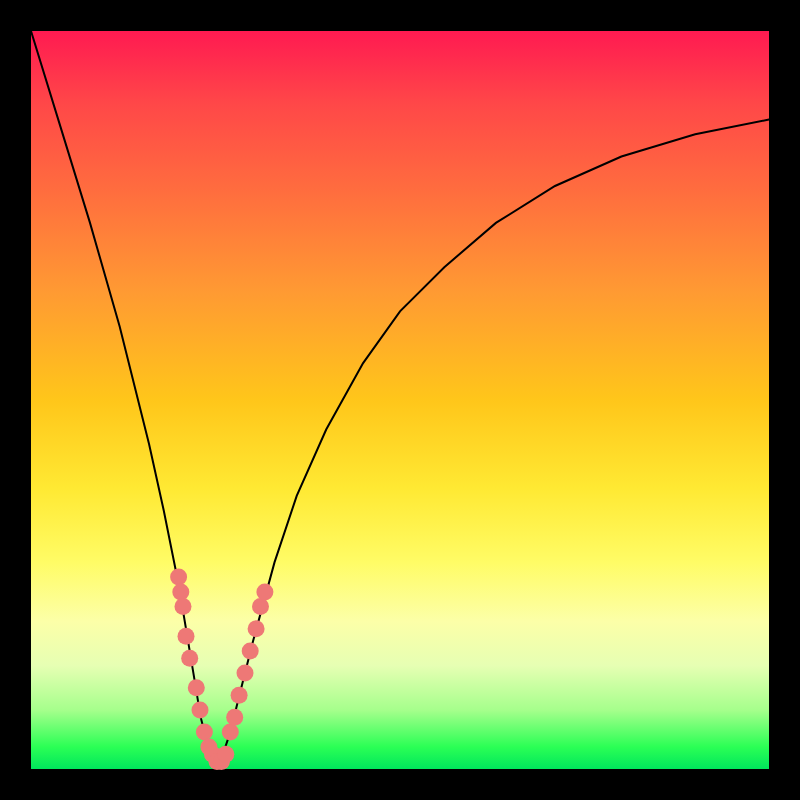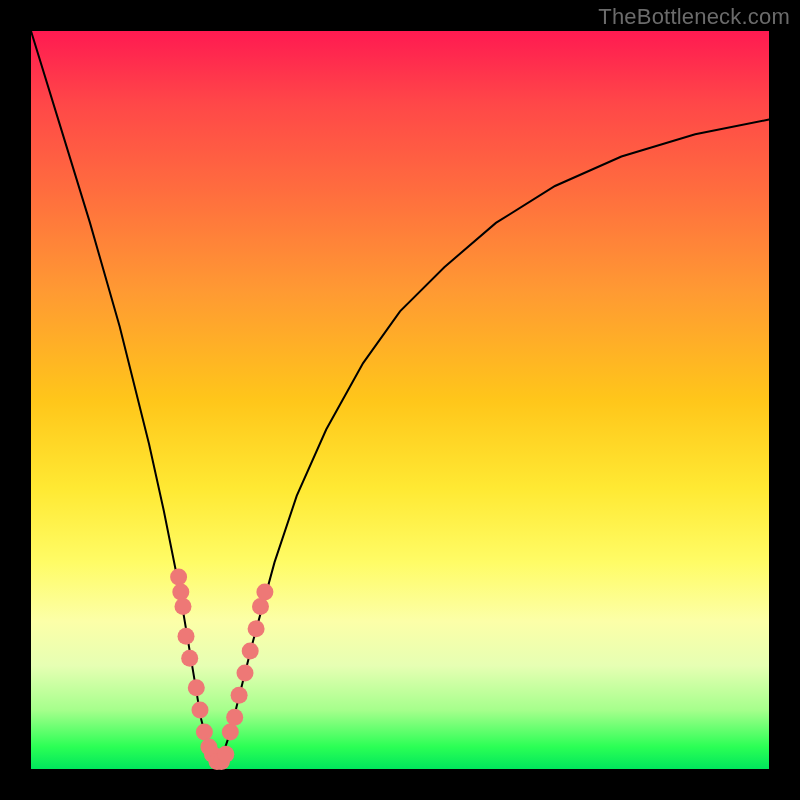--- a/index.html
+++ b/index.html
@@ -83,14 +83,13 @@
           <circle cx="203.7" cy="686.3" r="8.5" fill="#ee7876"></circle>
           <circle cx="208.1" cy="664.2" r="8.5" fill="#ee7876"></circle>
           <circle cx="214.0" cy="642.1" r="8.5" fill="#ee7876"></circle>
           <circle cx="219.2" cy="619.9" r="8.5" fill="#ee7876"></circle>
           <circle cx="225.1" cy="597.8" r="8.5" fill="#ee7876"></circle>
           <circle cx="229.5" cy="575.6" r="8.5" fill="#ee7876"></circle>
           <circle cx="233.9" cy="560.9" r="8.5" fill="#ee7876"></circle>
         </g>
     </svg>
   </div>
-  <div class="watermark">TheBottleneck.com</div>
 </div>
 
 </body></html>

